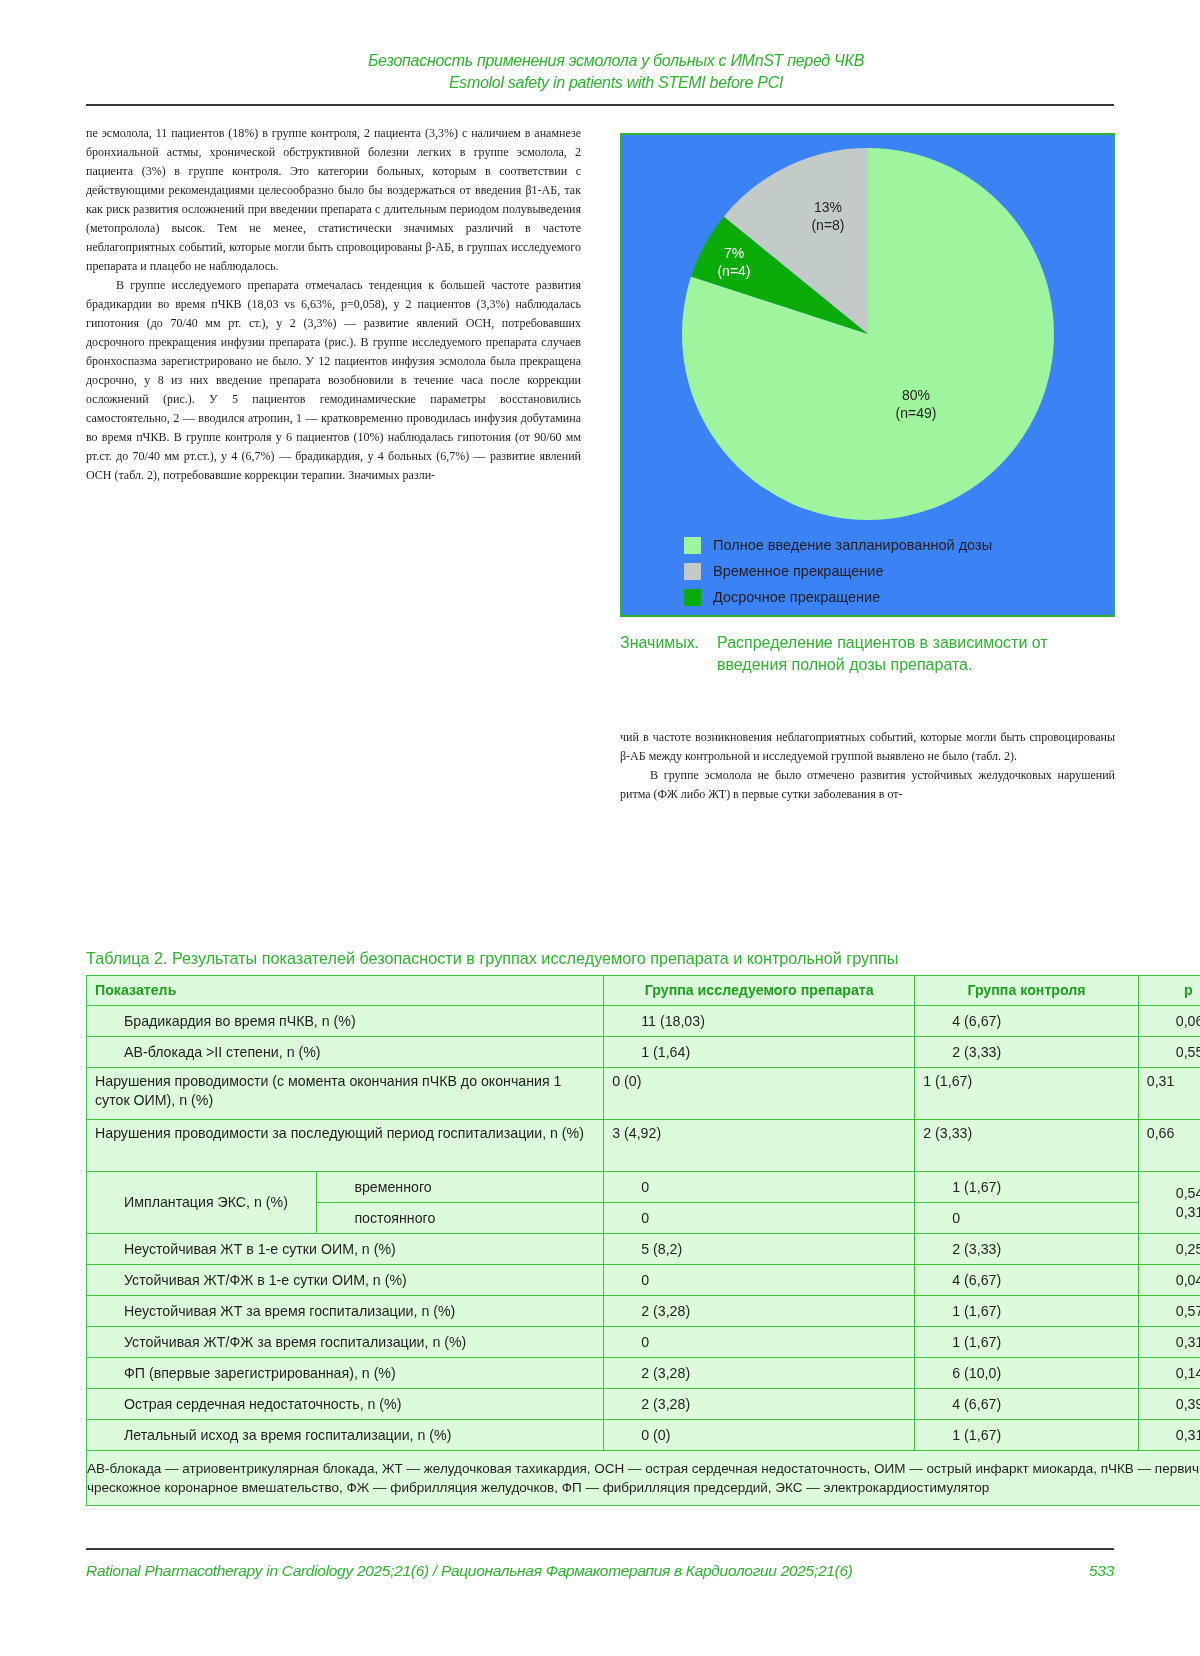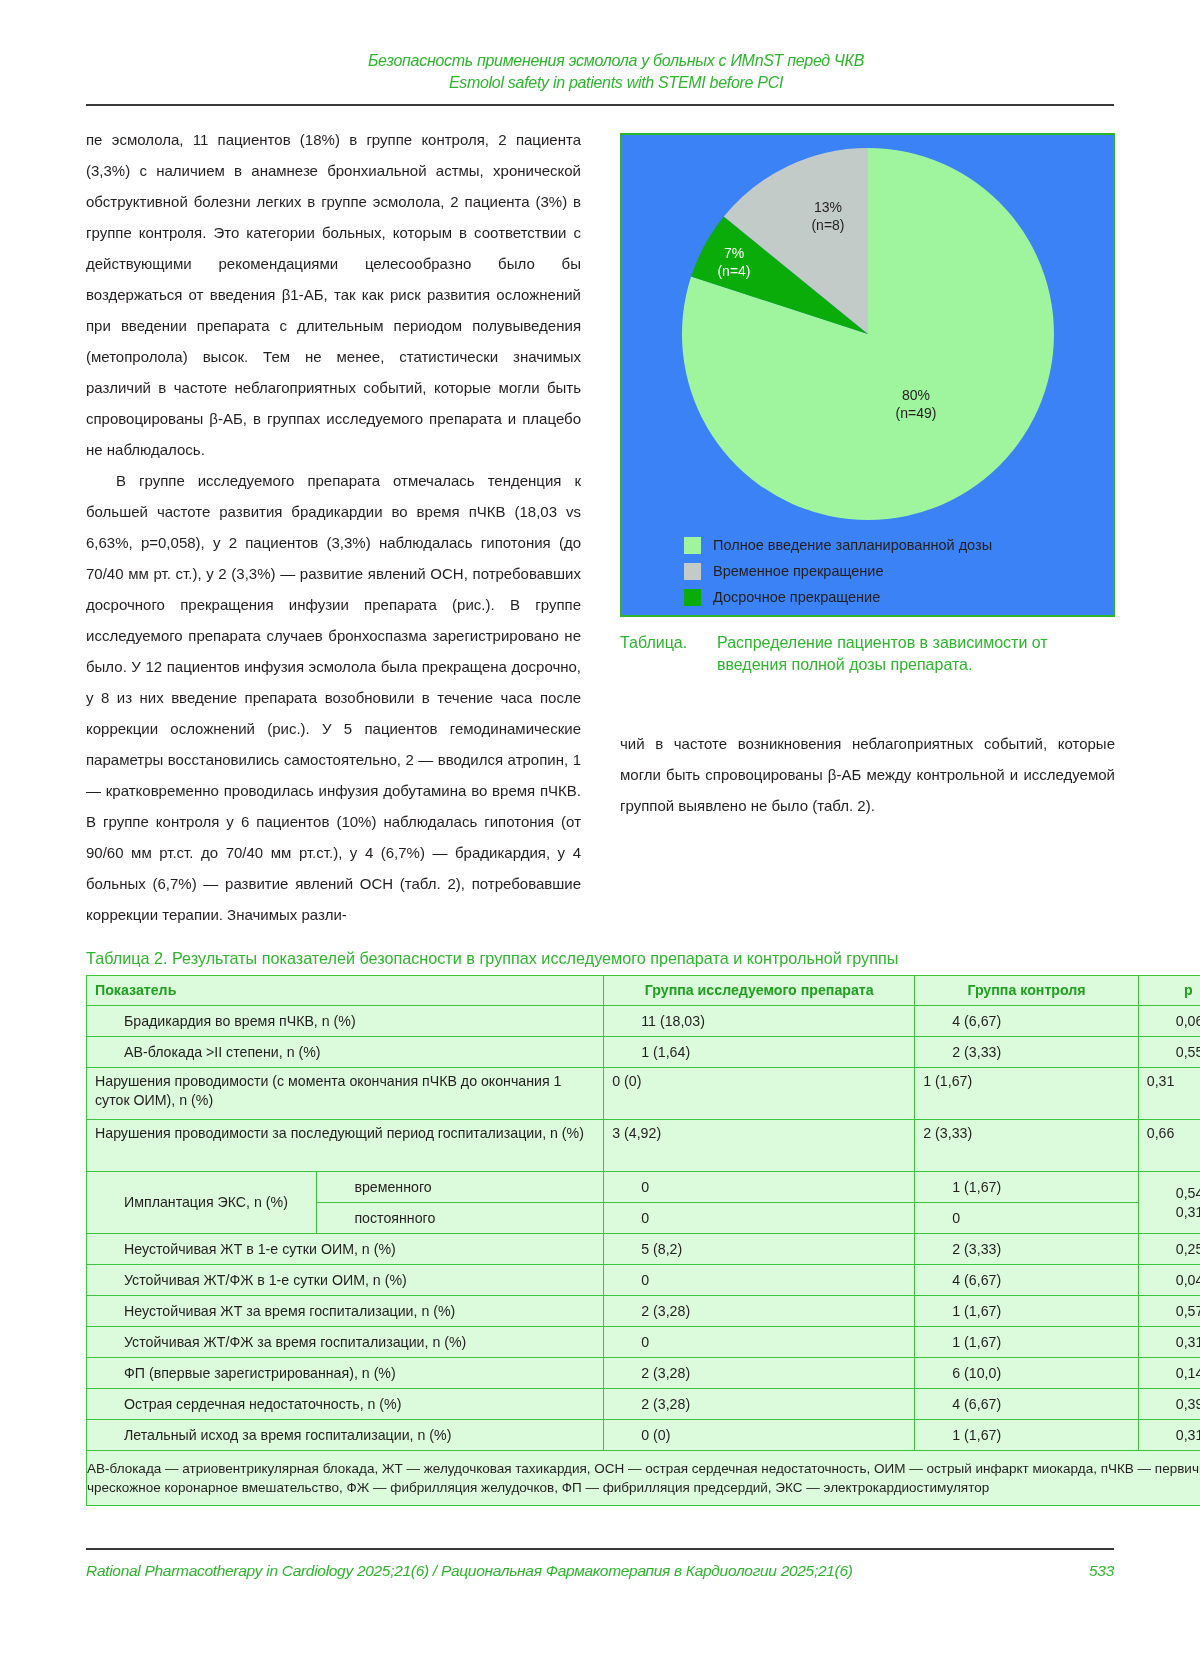--- a/index.html
+++ b/index.html
@@ -3,21 +3,21 @@
 <meta charset="utf-8">
 <style>
   * { box-sizing: border-box; margin: 0; padding: 0; }
   html, body { width: 1200px; height: 1656px; background: #ffffff; }
   body { position: relative; font-family: "DejaVu Sans", sans-serif; color: #231f20; }
 
   .running-head { position: absolute; top: 50px; left: 102px; width: 1028px; text-align: center;
     color: #2db52d; font-family: "Liberation Sans", sans-serif; font-style: italic; font-size: 16px; line-height: 22px; letter-spacing: -0.3px; }
   .head-rule { position: absolute; top: 104px; left: 86px; width: 1028px; height: 2px; background: #3a3a3a; }
 
-  .col { position: absolute; font-family: Liberation Sans, sans-serif; font-size: 15px; line-height: 31px; text-align: justify; color: #231f20; }
+  .col { position: absolute; font-family: Liberation Serif, serif; font-size: 12px; line-height: 19px; text-align: justify; color: #231f20; }
   .col-left { top: 124px; left: 86px; width: 495px; }
   .col-right { top: 728px; left: 620px; width: 495px; }
   .col p { text-align: justify; }
   .col p.indent { text-indent: 30px; }
 
   .figure-box { position: absolute; top: 133px; left: 620px; width: 495px; height: 484px; border: 2px solid #2db52d; background: #3b82f6; }
   .pie-wrap { position: absolute; left: 60px; top: 13px; width: 372px; height: 372px; }
   .pie-wrap svg { width: 372px; height: 372px; display: block; }
   .slice-label { position: absolute; font-family: "Liberation Sans", sans-serif; font-size: 14px; line-height: 18px; text-align: center; width: 80px; }
   .legend { position: absolute; left: 62px; top: 397px; }
@@ -89,26 +89,27 @@
       <span>Временное прекращение</span>
     </div>
     <div class="legend-item">
       <span class="legend-swatch" style="background:#0aac0a"></span>
       <span>Досрочное прекращение</span>
     </div>
   </div>
 </div>
 
 <div class="fig-caption">
-  <span class="lbl">Таблица.</span>
+  <span class="lbl">Значимых.</span>
   <span>Распределение пациентов в зависимости от введения полной дозы препарата.</span>
 </div>
 
 <div class="col col-right">
   <p>чий в частоте возникновения неблагоприятных событий, которые могли быть спровоцированы β-АБ между контрольной и исследуемой группой выявлено не было (табл. 2).</p>
+  <p class="indent">В группе эсмолола не было отмечено развития устойчивых желудочковых нарушений ритма (ФЖ либо ЖТ) в первые сутки заболевания в от-</p>
 </div>
 
 <div class="table-title">Таблица 2. Результаты показателей безопасности в группах исследуемого препарата и контрольной группы</div>
 
 <table class="data">
   <colgroup>
     <col style="width:200px">
       <col style="width:249px">
       <col style="width:270px">
       <col style="width:194px">

